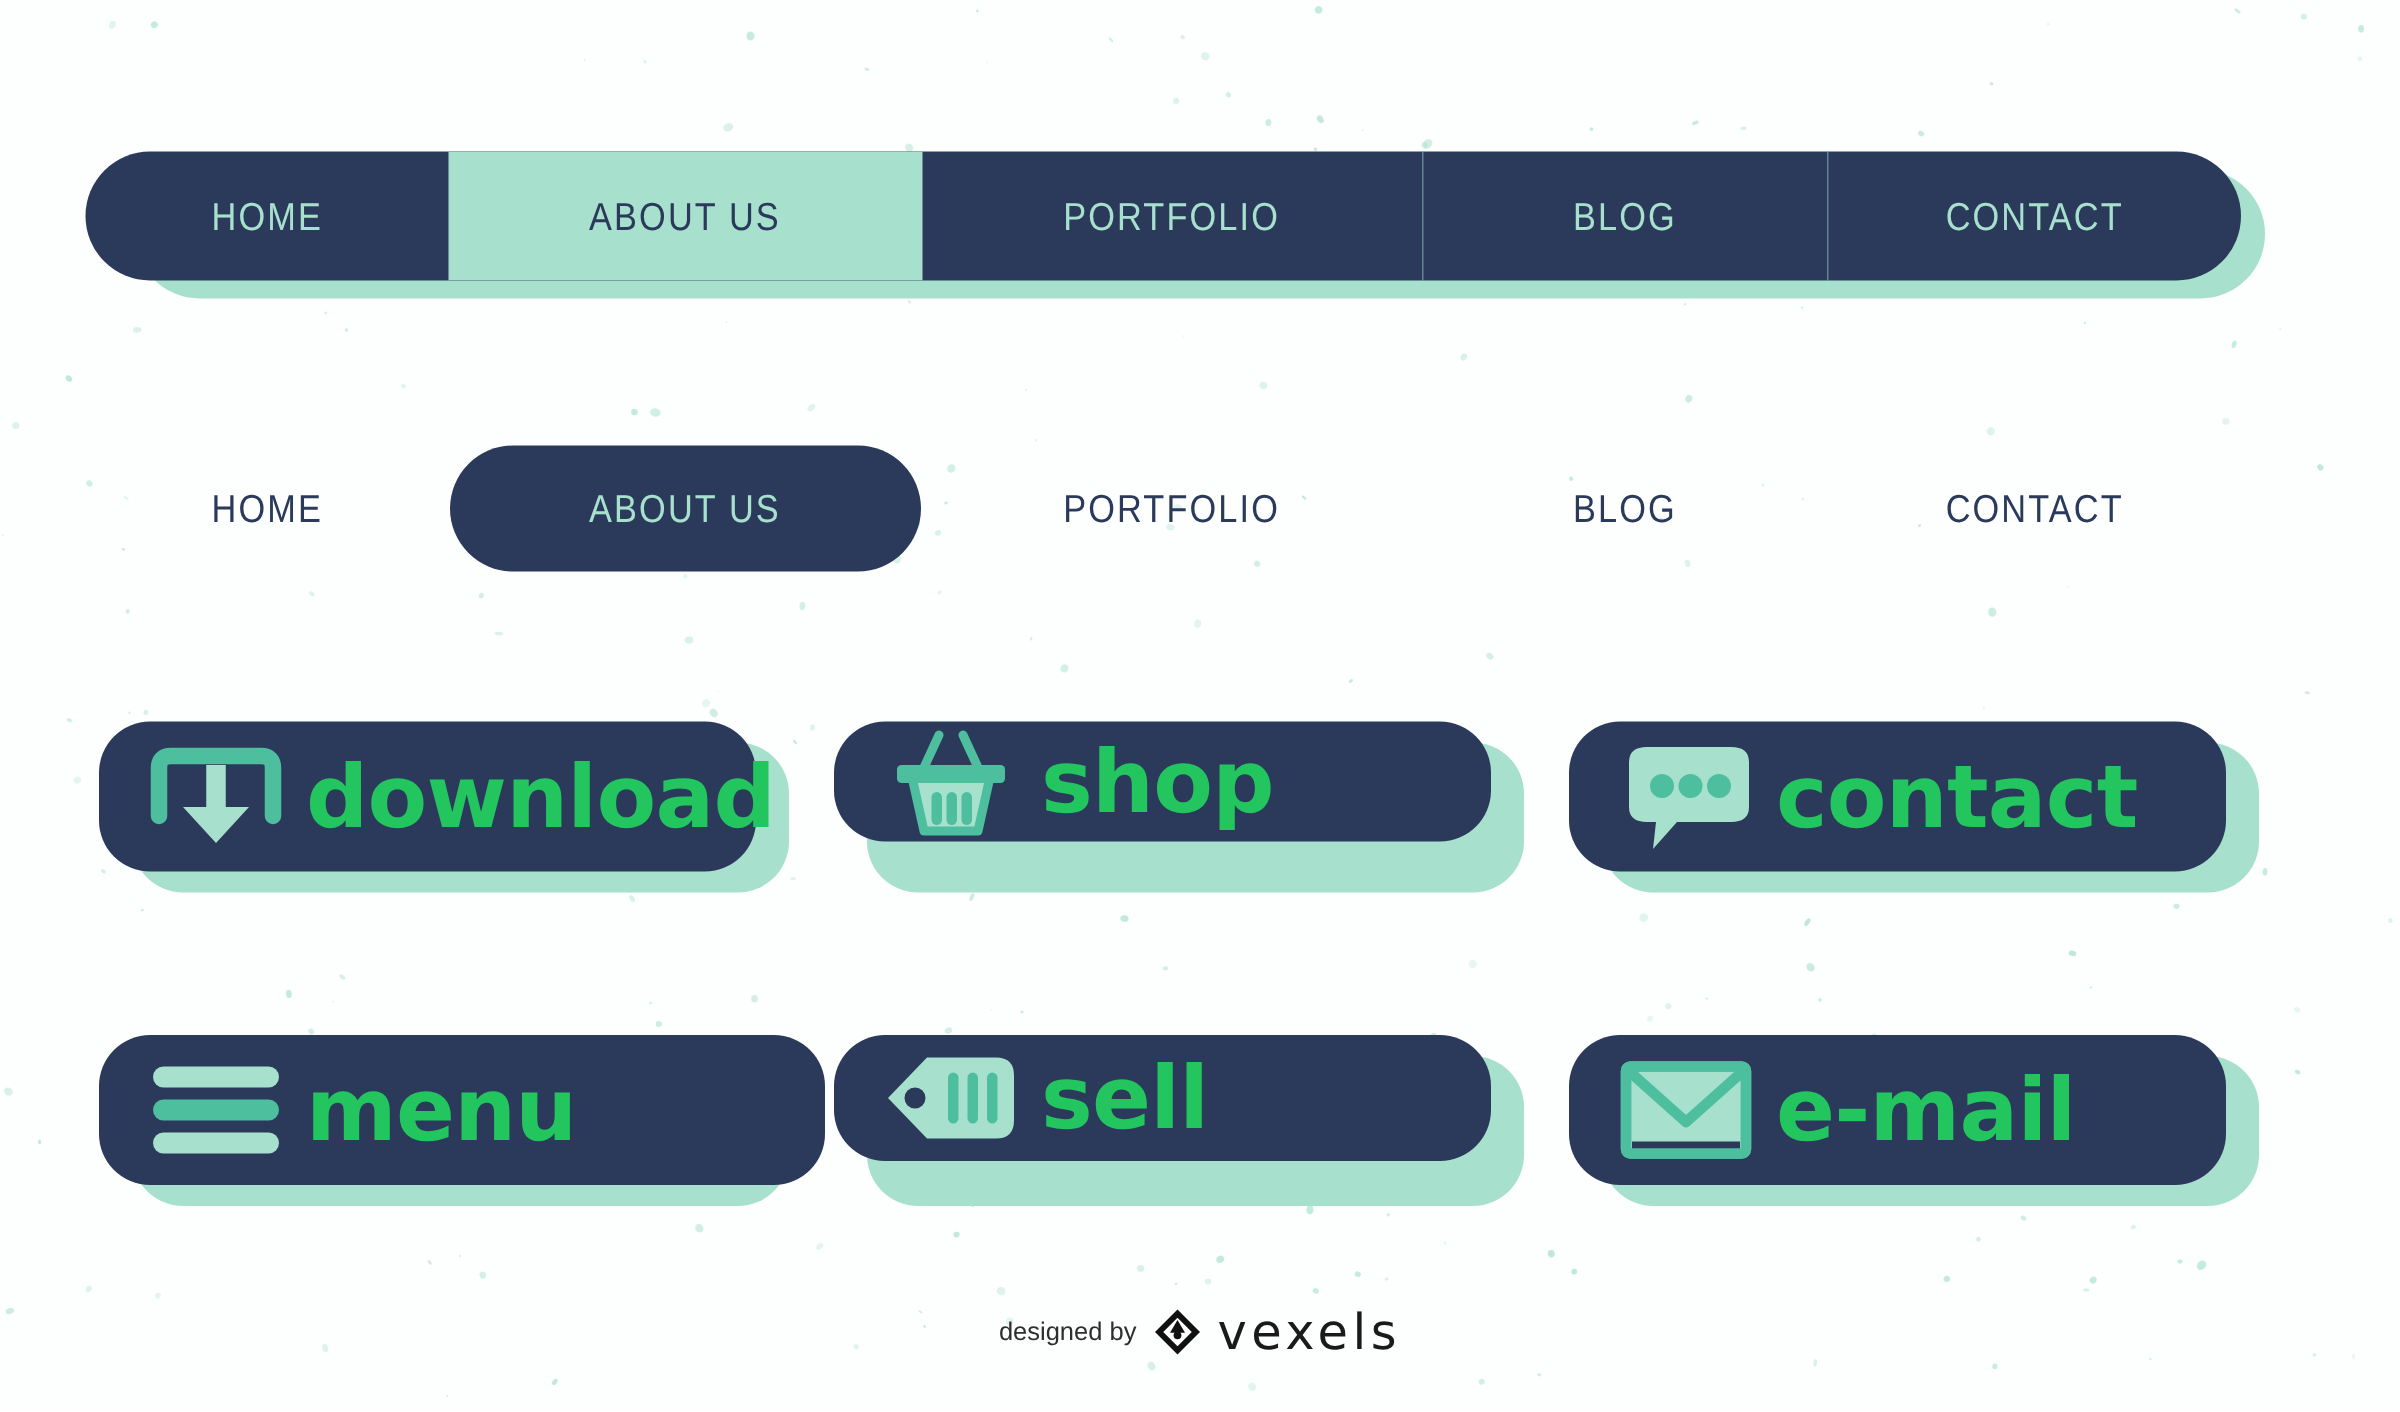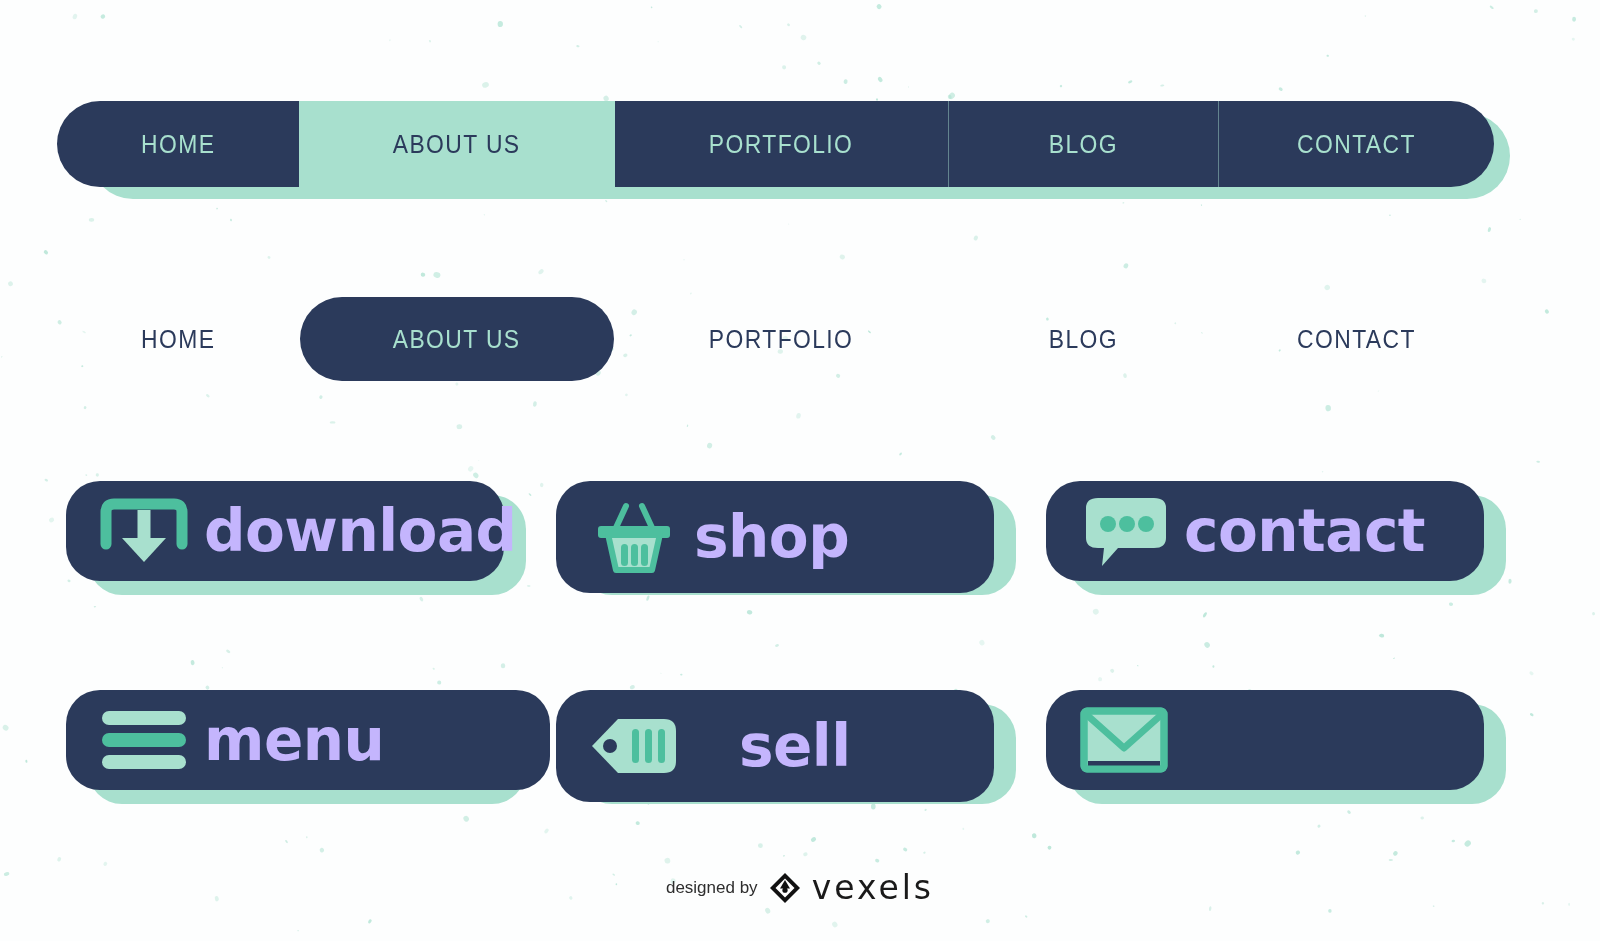--- a/index.html
+++ b/index.html
@@ -117,21 +117,21 @@
     z-index:2;
     padding-left:30px;
   }
   .btn-icon {
     width:96px;
     height:76px;
     flex:0 0 auto;
     display:flex; align-items:center; justify-content:center;
   }
   .btn-label {
-    color:#c4b5fd;
+    color:#22c55e;
     font-size:58px;
     font-weight:bold;
     letter-spacing:-0.5px;
     margin-left:12px;
     font-family:"DejaVu Sans", sans-serif;
     white-space:nowrap;
     line-height:1;
   }
 
   
@@ -472,21 +472,21 @@
         <div class="btn-icon">
           <svg width="92" height="74" viewBox="0 0 92 74">
             <path d="M8 50 L8 18 Q8 10 16 10 L76 10 Q84 10 84 18 L84 50" fill="none" stroke="#4dbf9e" stroke-width="11" stroke-linecap="round"></path>
             <path d="M46 16 L46 50" stroke="#a8e0ce" stroke-width="13" stroke-linecap="butt"></path>
             <path d="M24 44 L46 68 L68 44 Z" fill="#a8e0ce"></path>
           </svg>
         </div>
         <div class="btn-label">download</div>
       </div>
       <div class="shadow btn-shadow" style="left: 578px; top: 495px; width: 438px; height: 100px;"></div>
-      <div class="btn" style="left: 556px; top: 481px; width: 438px; height: 112px;">
+      <div class="btn" style="left: 556px; top: 481px; width: 438px; height: 80px;">
         <div class="btn-icon">
           <svg width="92" height="74" viewBox="0 0 92 74">
             <path d="M26 32 L38 6" stroke="#4dbf9e" stroke-width="6" stroke-linecap="round"></path>
             <path d="M66 32 L54 6" stroke="#4dbf9e" stroke-width="6" stroke-linecap="round"></path>
             <path d="M20 34 L72 34 L64 70 L28 70 Z" fill="#a8e0ce"></path>
             <rect x="10" y="26" width="72" height="12" rx="3" fill="#4dbf9e"></rect>
             <rect x="33" y="44" width="7" height="22" rx="3.5" fill="#4dbf9e"></rect>
             <rect x="43" y="44" width="7" height="22" rx="3.5" fill="#4dbf9e"></rect>
             <rect x="53" y="44" width="7" height="22" rx="3.5" fill="#4dbf9e"></rect>
             <path d="M20 34 L72 34 L64 70 L28 70 Z" fill="none" stroke="#4dbf9e" stroke-width="6" stroke-linejoin="round"></path>
@@ -511,21 +511,21 @@
         <div class="btn-icon">
           <svg width="92" height="74" viewBox="0 0 92 74">
             <rect x="4" y="8" width="84" height="14" rx="7" fill="#a8e0ce"></rect>
             <rect x="4" y="30" width="84" height="14" rx="7" fill="#4dbf9e"></rect>
             <rect x="4" y="52" width="84" height="14" rx="7" fill="#a8e0ce"></rect>
           </svg>
         </div>
         <div class="btn-label">menu</div>
       </div>
       <div class="shadow btn-shadow" style="left: 578px; top: 704px; width: 438px; height: 100px;"></div>
-      <div class="btn" style="left: 556px; top: 690px; width: 438px; height: 112px; gap: 45px;">
+      <div class="btn" style="left: 556px; top: 690px; width: 438px; height: 84px;">
         <div class="btn-icon">
           <svg width="92" height="74" viewBox="0 0 92 74">
             <path d="M30 10 L76 10 Q88 10 88 22 L88 52 Q88 64 76 64 L30 64 L4 37 Z" fill="#a8e0ce"></path>
             <circle cx="22" cy="37" r="7" fill="#2b3a5b"></circle>
             <rect x="44" y="20" width="7" height="34" rx="3.5" fill="#4dbf9e"></rect>
             <rect x="57" y="20" width="7" height="34" rx="3.5" fill="#4dbf9e"></rect>
             <rect x="70" y="20" width="7" height="34" rx="3.5" fill="#4dbf9e"></rect>
           </svg>
         </div>
         <div class="btn-label">sell</div>
@@ -533,20 +533,21 @@
       <div class="shadow btn-shadow" style="left: 1068px; top: 704px; width: 438px; height: 100px;"></div>
       <div class="btn" style="left: 1046px; top: 690px; width: 438px; height: 100px;">
         <div class="btn-icon">
           <svg width="92" height="74" viewBox="0 0 92 74">
             <rect x="6" y="8" width="80" height="58" rx="3" fill="#a8e0ce" stroke="#4dbf9e" stroke-width="7"></rect>
             <path d="M9 12 L46 45 L83 12" fill="none" stroke="#4dbf9e" stroke-width="7" stroke-linejoin="round" stroke-linecap="round"></path>
             <path d="M10 62 L82 62" stroke="#2b3a5b" stroke-width="8"></path>
             <rect x="6" y="8" width="80" height="58" rx="3" fill="none" stroke="#4dbf9e" stroke-width="7"></rect>
           </svg>
         </div>
+        <div class="btn-label">e-mail</div>
       </div>
     </div>
 
   <div id="footer">
     <span id="footer-text">designed by</span>
     <svg width="34" height="34" viewBox="0 0 34 34">
       <path d="M17 2 L32 17 L17 32 L2 17 Z" fill="#111111"></path>
       <path d="M17 7.5 L26.5 17 L17 26.5 L7.5 17 Z" fill="#ffffff"></path>
       <path d="M17 9 L22 17.5 L12 17.5 Z" fill="#111111"></path>
       <circle cx="17" cy="19.2" r="2.6" fill="#111111"></circle>

